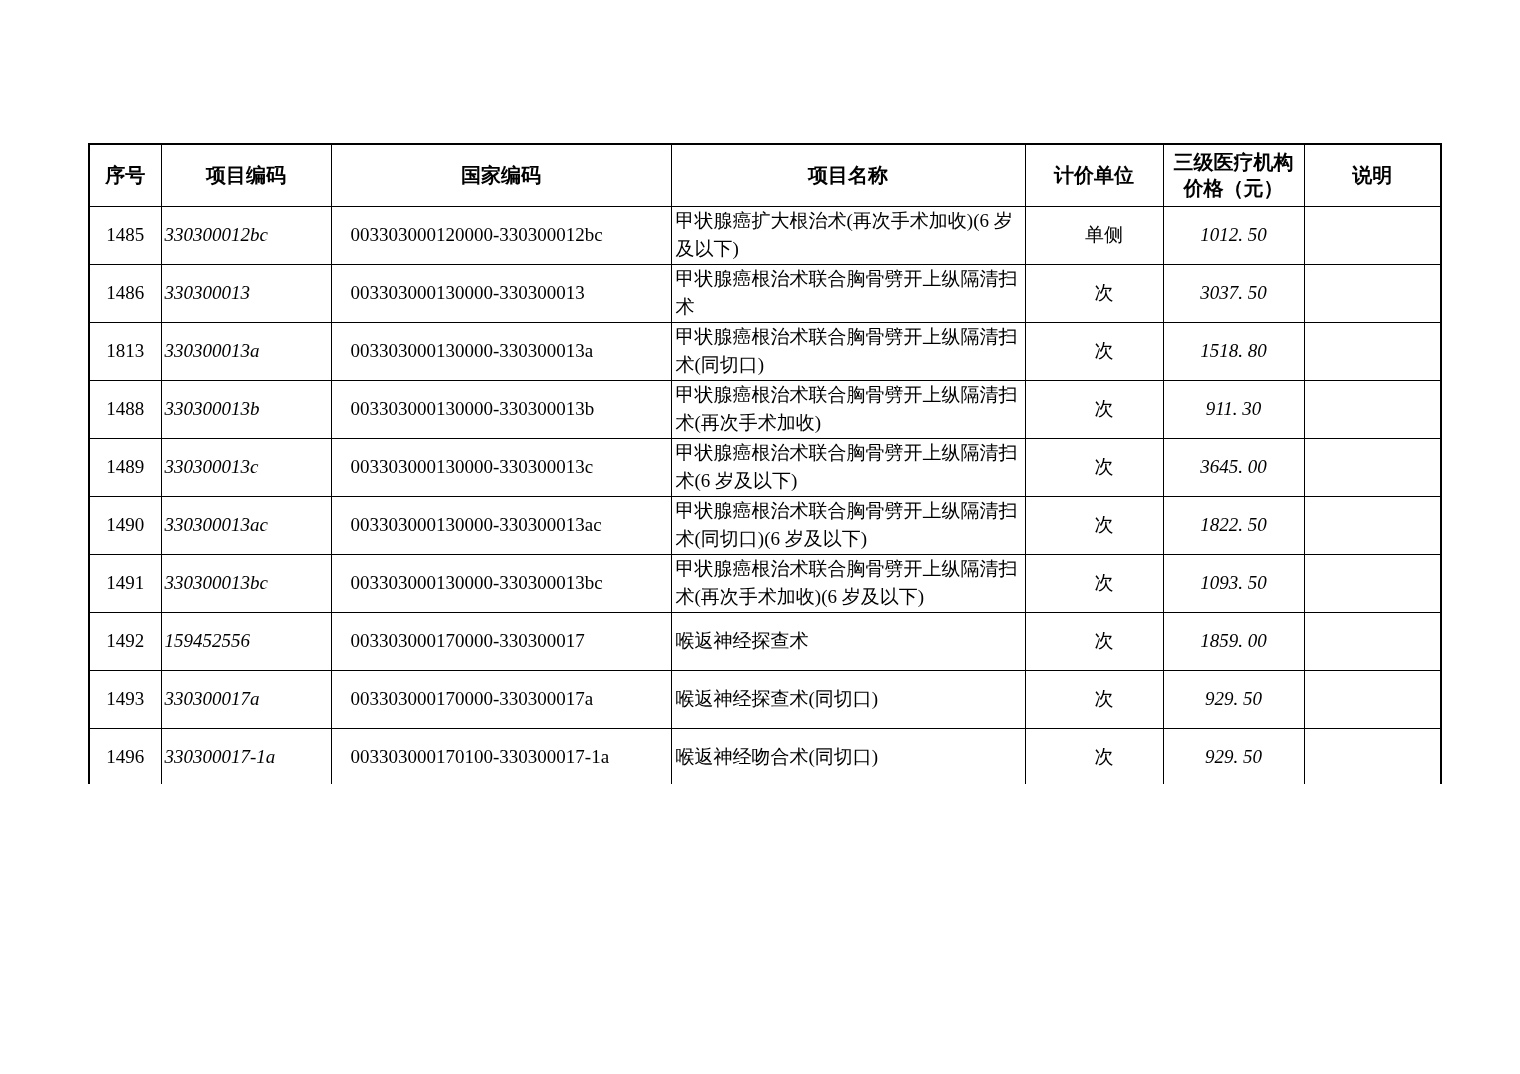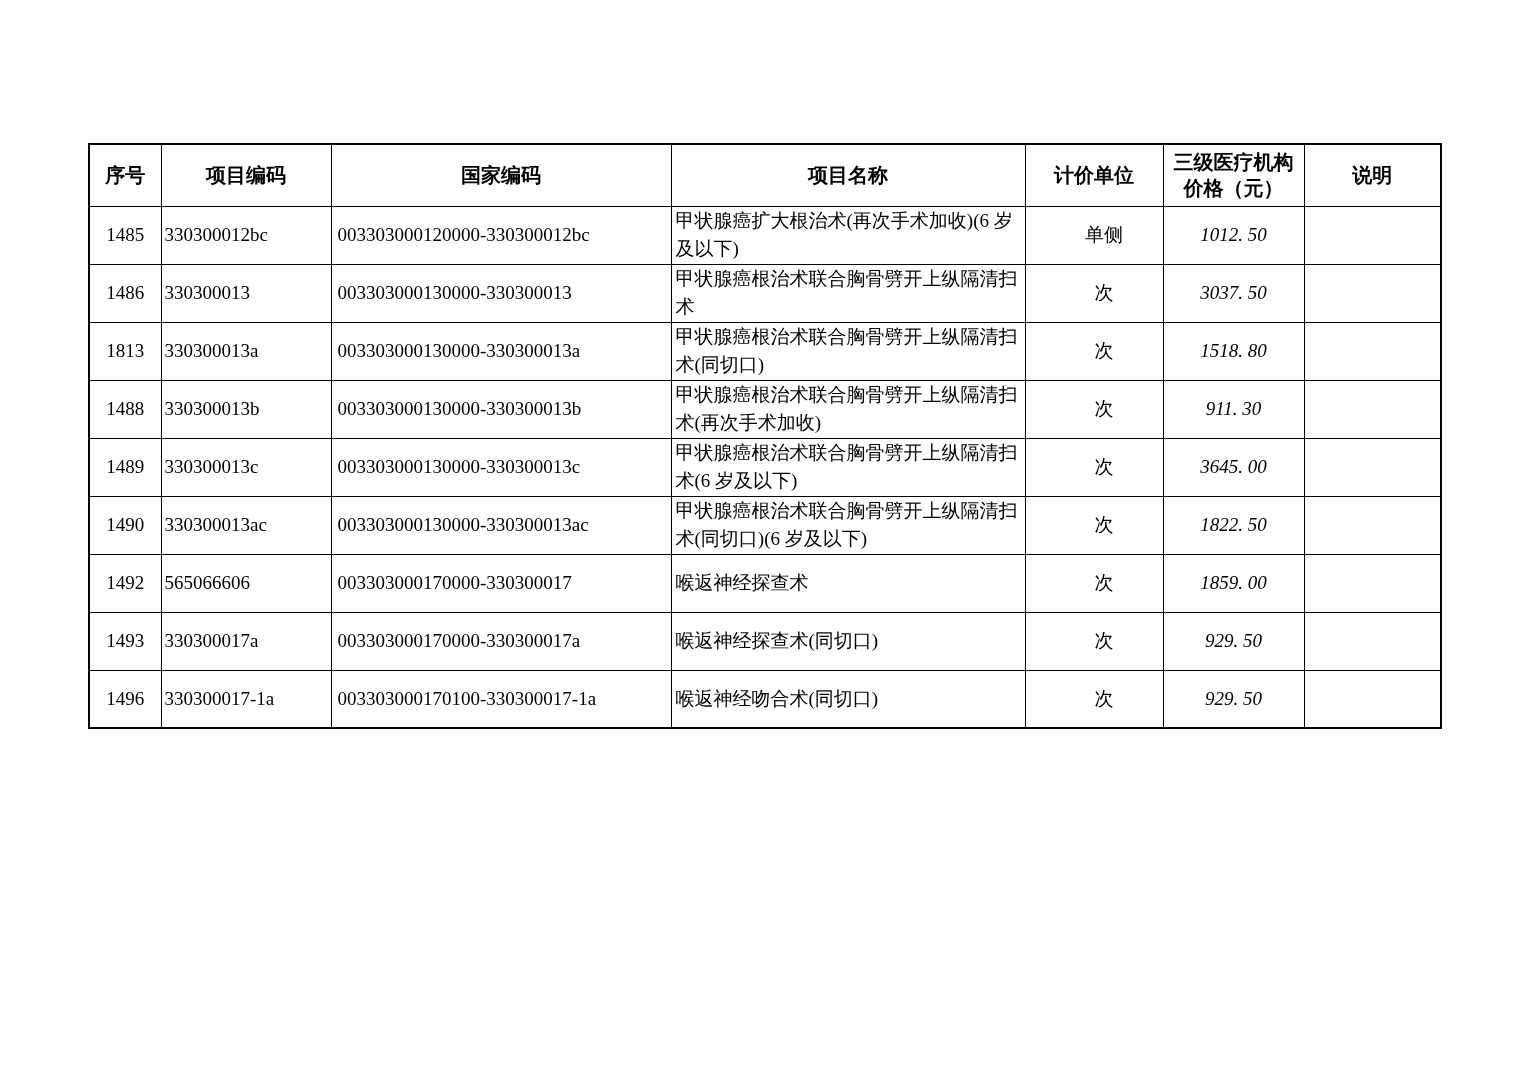--- a/index.html
+++ b/index.html
@@ -37,22 +37,22 @@
   table.price-table tbody tr { height: 58px; }
   table.price-table th {
     font-family: "Liberation Sans", "DejaVu Sans", sans-serif;
     font-weight: bold;
     font-size: 20px;
     line-height: 26px;
     text-align: center;
     padding: 0 6px;
   }
   td.c-seq   { text-align: center; }
-  td.c-code  { text-align: left; padding-left: 3px; padding-right: 2px; }
-  td.c-ncode { text-align: left; padding-left: 6px; padding-right: 2px; margin-top: 20px; }
+  td.c-code  { text-align: left; padding-left: 3px; padding-right: 2px; font-style: italic; }
+  td.c-ncode { text-align: left; padding-left: 19px; padding-right: 2px; margin-top: 20px; }
   td.c-name  { text-align: left; padding-left: 4px; padding-right: 1px; }
   td.c-unit  { text-align: center; padding-left: 20px; }
   td.c-price { text-align: center; font-style: italic; }
   td.c-note  { text-align: center; }
   .page-number {
     position: absolute;
     left: 1273px;
     top: 928px;
     width: 140px;
     text-align: center;
@@ -143,24 +143,33 @@
   <tr>
     <td class="c-seq">1490</td>
     <td class="c-code">330300013ac</td>
     <td class="c-ncode">003303000130000-330300013ac</td>
     <td class="c-name">甲状腺癌根治术联合胸骨劈开上纵隔清扫术(同切口)(6 岁及以下)</td>
     <td class="c-unit">次</td>
     <td class="c-price">1822. 50</td>
     <td class="c-note"></td>
   </tr>
 
+  <tr>
+    <td class="c-seq">1491</td>
+    <td class="c-code">330300013bc</td>
+    <td class="c-ncode">003303000130000-330300013bc</td>
+    <td class="c-name">甲状腺癌根治术联合胸骨劈开上纵隔清扫术(再次手术加收)(6 岁及以下)</td>
+    <td class="c-unit">次</td>
+    <td class="c-price">1093. 50</td>
+    <td class="c-note"></td>
+  </tr>
 
   <tr>
     <td class="c-seq">1492</td>
-    <td class="c-code">565066606</td>
+    <td class="c-code">159452556</td>
     <td class="c-ncode">003303000170000-330300017</td>
     <td class="c-name">喉返神经探查术</td>
     <td class="c-unit">次</td>
     <td class="c-price">1859. 00</td>
     <td class="c-note"></td>
   </tr>
 
   <tr>
     <td class="c-seq">1493</td>
     <td class="c-code">330300017a</td>

